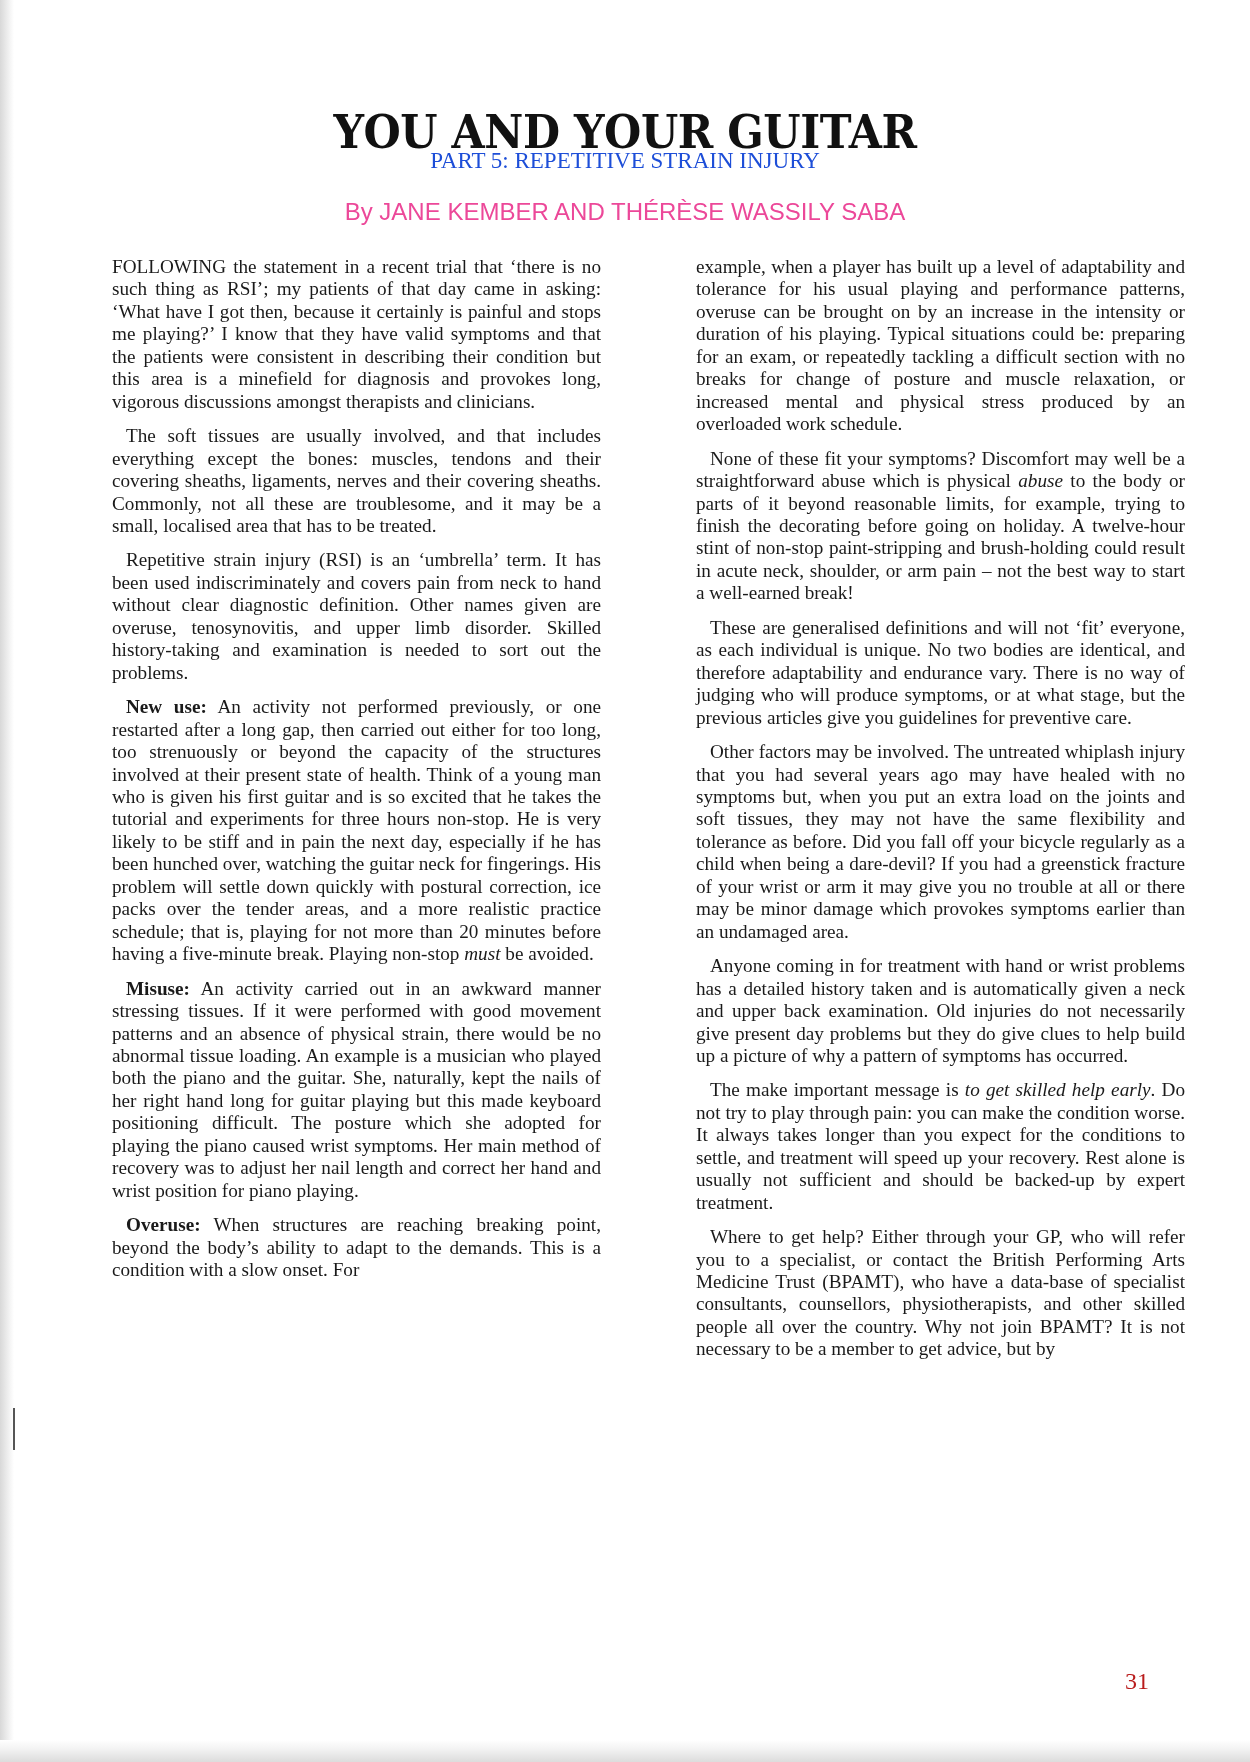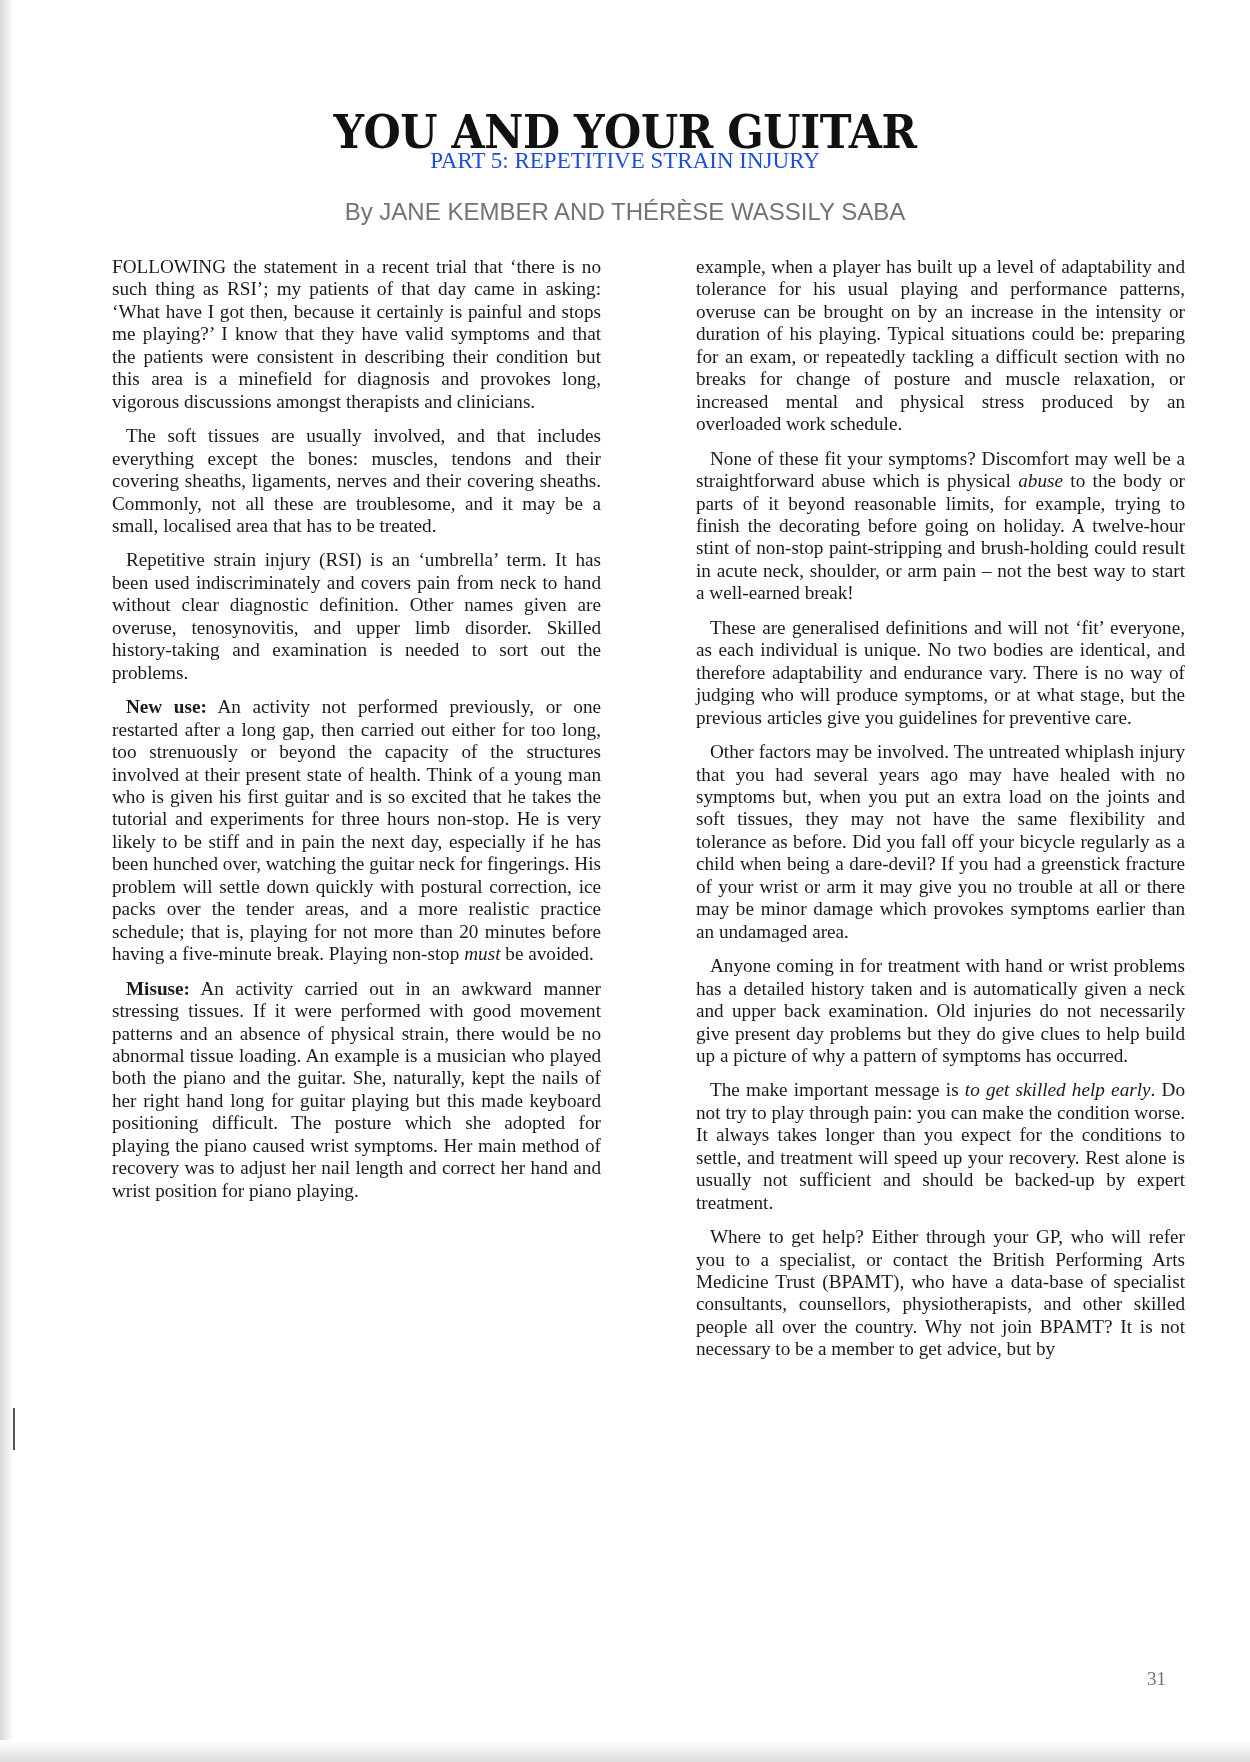--- a/index.html
+++ b/index.html
@@ -33,59 +33,60 @@
     .subtitle {
       position: absolute; left: 0; width: 1250px; top: 149px;
       text-align: center;
       font-family: Liberation Serif, serif;
       font-size: 23px; color: #1d4ed8; line-height: 1;
     }
     .byline {
       position: absolute; left: 0; width: 1250px; top: 200px;
       text-align: center;
       font-family: "Liberation Sans", sans-serif;
-      font-size: 24px; color: #737373; line-height: 1;
+      font-size: 24px; color: #ec4899; line-height: 1;
     }
     .column {
       position: absolute; top: 244px; width: 513px;
       font-family: "Liberation Serif", serif;
       font-size: 19.2px; line-height: 22.45px;
       text-align: justify;
       hyphens: none;
     }
     .col-left { left: 100px; }
     .col-right { left: 684px; }
     .para { margin: 12px; text-indent: 0; }
     .para.indent { text-indent: 14px; }
     .para.first { text-indent: 0; }
     .lead { font-weight: bold; }
     .em { font-style: italic; }
     .page-number {
       position: absolute; left: 1108px; top: 1668px; width: 58px;
-      text-align: right;
-      font-family: "Liberation Serif", serif; font-size: 19px; color: #737373;
+      text-align: center;
+      font-family: "Liberation Serif", serif; font-size: 24px; color: #b91c1c;
     }
   </style>
 </head>
 <body>
 
 <div class="page-shade-left"></div>
 <div class="page-shade-bottom"></div>
 <div class="edge-mark"></div>
 
 <h1 class="title">YOU AND YOUR GUITAR</h1>
 <div class="subtitle">PART 5: REPETITIVE STRAIN INJURY</div>
 <div class="byline">By JANE KEMBER AND THÉRÈSE WASSILY SABA</div>
 
 <div class="column col-left">
   <p class="para first">FOLLOWING the statement in a recent trial that ‘there is no such thing as RSI’; my patients of that day came in asking: ‘What have I got then, because it certainly is painful and stops me playing?’ I know that they have valid symptoms and that the patients were consistent in describing their condition but this area is a minefield for diagnosis and provokes long, vigorous discussions amongst therapists and clinicians.</p>
   <p class="para indent">The soft tissues are usually involved, and that includes everything except the bones: muscles, tendons and their covering sheaths, ligaments, nerves and their covering sheaths. Commonly, not all these are troublesome, and it may be a small, localised area that has to be treated.</p>
   <p class="para indent">Repetitive strain injury (RSI) is an ‘umbrella’ term. It has been used indiscriminately and covers pain from neck to hand without clear diagnostic definition. Other names given are overuse, tenosynovitis, and upper limb disorder. Skilled history-taking and examination is needed to sort out the problems.</p>
   <p class="para indent"><span class="lead">New use:</span><span> An activity not performed previously, or one restarted after a long gap, then carried out either for too long, too strenuously or beyond the capacity of the structures involved at their present state of health. Think of a young man who is given his first guitar and is so excited that he takes the tutorial and experiments for three hours non-stop. He is very likely to be stiff and in pain the next day, especially if he has been hunched over, watching the guitar neck for fingerings. His problem will settle down quickly with postural correction, ice packs over the tender areas, and a more realistic practice schedule; that is, playing for not more than 20 minutes before having a five-minute break. Playing non-stop </span><span class="em">must</span><span> be avoided.</span></p>
   <p class="para indent"><span class="lead">Misuse:</span><span> An activity carried out in an awkward manner stressing tissues. If it were performed with good movement patterns and an absence of physical strain, there would be no abnormal tissue loading. An example is a musician who played both the piano and the guitar. She, naturally, kept the nails of her right hand long for guitar playing but this made keyboard positioning difficult. The posture which she adopted for playing the piano caused wrist symptoms. Her main method of recovery was to adjust her nail length and correct her hand and wrist position for piano playing.</span></p>
+  <p class="para indent"><span class="lead">Overuse:</span><span> When structures are reaching breaking point, beyond the body’s ability to adapt to the demands. This is a condition with a slow onset. For</span></p>
 </div>
 
 <div class="column col-right">
   <p class="para first">example, when a player has built up a level of adaptability and tolerance for his usual playing and performance patterns, overuse can be brought on by an increase in the intensity or duration of his playing. Typical situations could be: preparing for an exam, or repeatedly tackling a difficult section with no breaks for change of posture and muscle relaxation, or increased mental and physical stress produced by an overloaded work schedule.</p>
   <p class="para indent"><span>None of these fit your symptoms? Discomfort may well be a straightforward abuse which is physical </span><span class="em">abuse</span><span> to the body or parts of it beyond reasonable limits, for example, trying to finish the decorating before going on holiday. A twelve-hour stint of non-stop paint-stripping and brush-holding could result in acute neck, shoulder, or arm pain – not the best way to start a well-earned break!</span></p>
   <p class="para indent">These are generalised definitions and will not ‘fit’ everyone, as each individual is unique. No two bodies are identical, and therefore adaptability and endurance vary. There is no way of judging who will produce symptoms, or at what stage, but the previous articles give you guidelines for preventive care.</p>
   <p class="para indent">Other factors may be involved. The untreated whiplash injury that you had several years ago may have healed with no symptoms but, when you put an extra load on the joints and soft tissues, they may not have the same flexibility and tolerance as before. Did you fall off your bicycle regularly as a child when being a dare-devil? If you had a greenstick fracture of your wrist or arm it may give you no trouble at all or there may be minor damage which provokes symptoms earlier than an undamaged area.</p>
   <p class="para indent">Anyone coming in for treatment with hand or wrist problems has a detailed history taken and is automatically given a neck and upper back examination. Old injuries do not necessarily give present day problems but they do give clues to help build up a picture of why a pattern of symptoms has occurred.</p>
   <p class="para indent"><span>The make important message is </span><span class="em">to get skilled help early</span><span>. Do not try to play through pain: you can make the condition worse. It always takes longer than you expect for the conditions to settle, and treatment will speed up your recovery. Rest alone is usually not sufficient and should be backed-up by expert treatment.</span></p>
   <p class="para indent">Where to get help? Either through your GP, who will refer you to a specialist, or contact the British Performing Arts Medicine Trust (BPAMT), who have a data-base of specialist consultants, counsellors, physiotherapists, and other skilled people all over the country. Why not join BPAMT? It is not necessary to be a member to get advice, but by</p>

